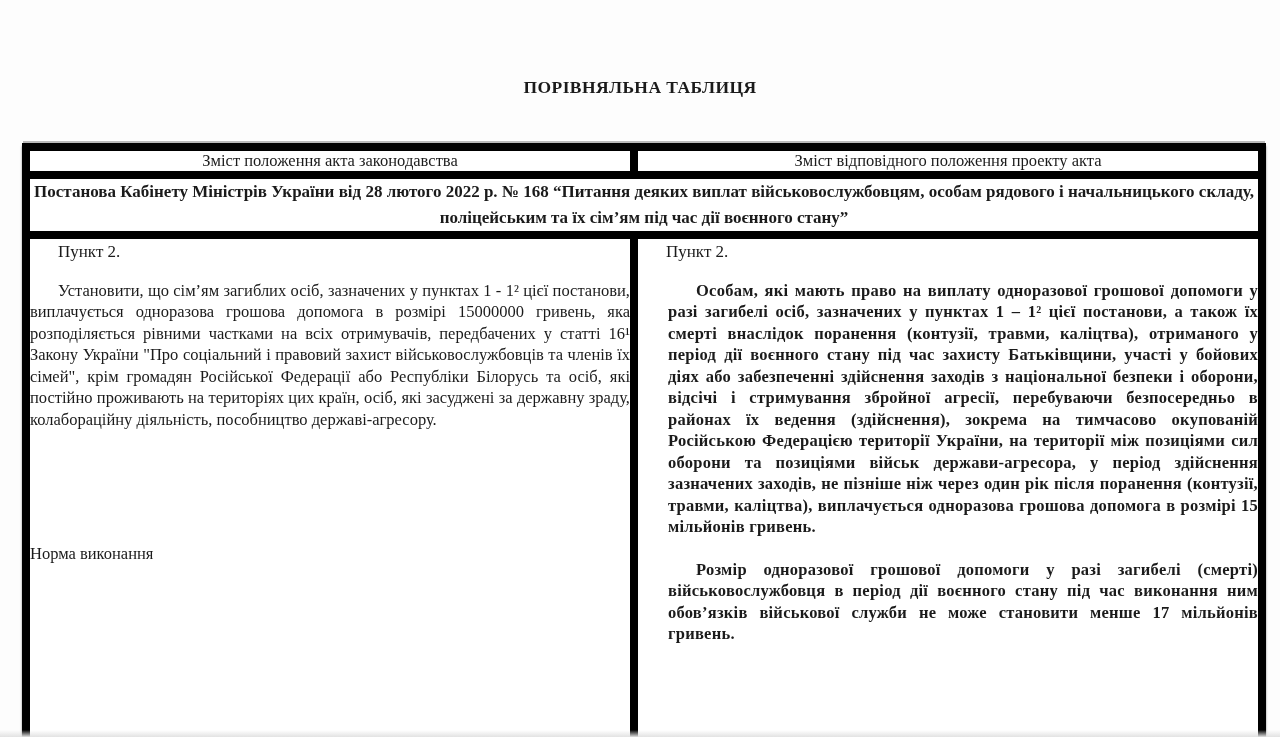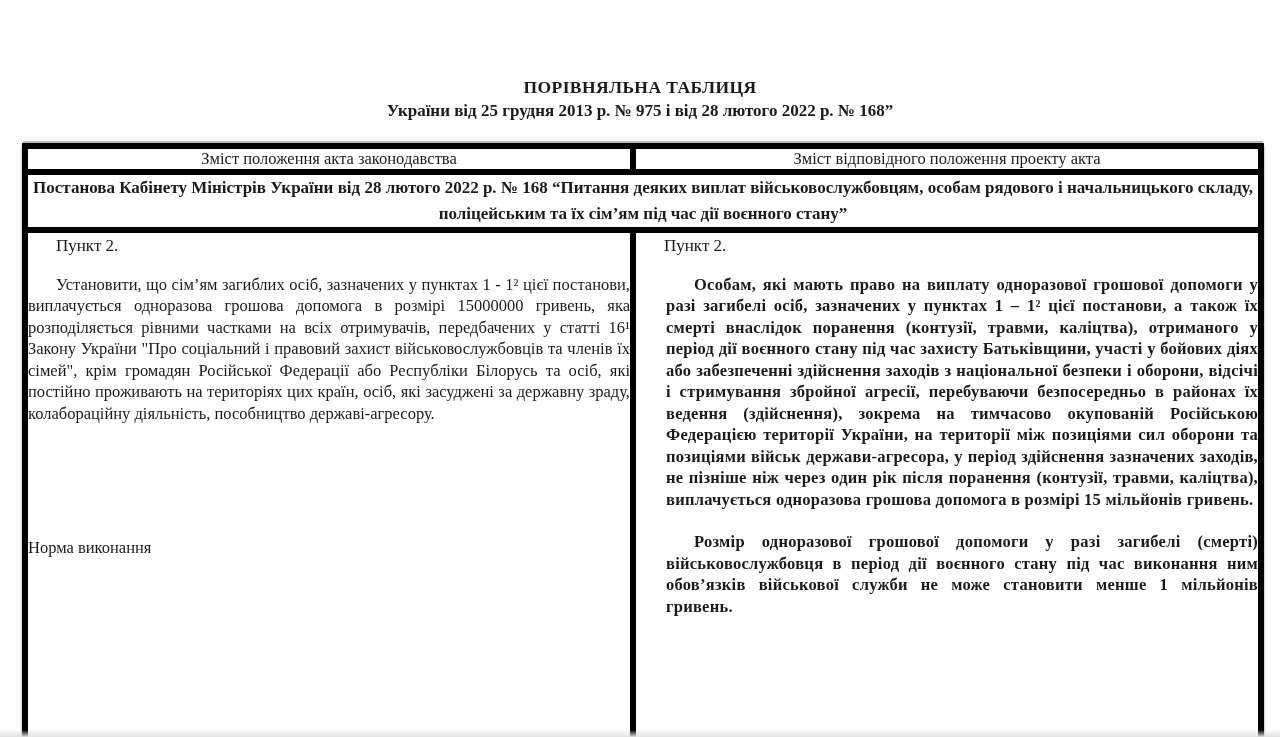--- a/index.html
+++ b/index.html
@@ -36,21 +36,21 @@
     position: absolute;
     left: 22px;
     top: 143px;
     width: 1236px;
     border-collapse: collapse;
     table-layout: fixed;
     background: #fff;
     box-shadow: 0 -3px 0 -1px #b9b9b9, 0 3px 2px rgba(40,40,40,0.55);
   }
   table.cmp-table td {
-    border: 6px solid #000000;
+    border: 8px solid #000000;
     vertical-align: top;
     padding: 0;
   }
   .head-row td {
     text-align: center;
     font-size: 16.5px;
     padding: 6px 4px 7px;
     line-height: 20px;
   }
   .act-row td {
@@ -96,21 +96,20 @@
     background: linear-gradient(to bottom, rgba(230,230,230,0), #e2e2e2);
   }
 </style>
 </head>
 <body>
 
 <div class="page">
 
   <div class="doc-title">
     <div class="title-main">ПОРІВНЯЛЬНА ТАБЛИЦЯ</div>
-    <div class="title-sub">України від 25 грудня 2013 р. № 975 і від 28 лютого 2022 р. № 168”</div>
   </div>
 
   <table class="cmp-table">
     <colgroup>
       <col style="width:608px">
       <col style="width:628px">
     </colgroup>
     <tbody>
       <tr class="head-row">
         <td>Зміст положення акта законодавства</td>
@@ -121,21 +120,21 @@
       </tr>
       <tr class="body-row">
         <td>
           <p class="point">Пункт 2.</p>
           <p class="para">Установити, що сім’ям загиблих осіб, зазначених у пунктах 1 - 1² цієї постанови, виплачується одноразова грошова допомога в розмірі 15000000 гривень, яка розподіляється рівними частками на всіх отримувачів, передбачених у статті 16¹ Закону України "Про соціальний і правовий захист військовослужбовців та членів їх сімей", крім громадян Російської Федерації або Республіки Білорусь та осіб, які постійно проживають на територіях цих країн, осіб, які засуджені за державну зраду, колабораційну діяльність, пособництво державі-агресору.</p>
           <p class="norm">Норма виконання</p>
         </td>
         <td>
           <p class="point">Пункт 2.</p>
           <p class="para bold">Особам, які мають право на виплату одноразової грошової допомоги у разі загибелі осіб, зазначених у пунктах 1 – 1² цієї постанови, а також їх смерті внаслідок поранення (контузії, травми, каліцтва), отриманого у період дії воєнного стану під час захисту Батьківщини, участі у бойових діях або забезпеченні здійснення заходів з національної безпеки і оборони, відсічі і стримування збройної агресії, перебуваючи безпосередньо в районах їх ведення (здійснення), зокрема на тимчасово окупованій Російською Федерацією території України, на території між позиціями сил оборони та позиціями військ держави-агресора, у період здійснення зазначених заходів, не пізніше ніж через один рік після поранення (контузії, травми, каліцтва), виплачується одноразова грошова допомога в розмірі 15 мільйонів гривень.</p>
-          <p class="para bold para2">Розмір одноразової грошової допомоги у разі загибелі (смерті) військовослужбовця в період дії воєнного стану під час виконання ним обов’язків військової служби не може становити менше 1 мільйонів гривень.</p>
+          <p class="para bold para2">Розмір одноразової грошової допомоги у разі загибелі (смерті) військовослужбовця в період дії воєнного стану під час виконання ним обов’язків військової служби не може становити менше 17 мільйонів гривень.</p>
         </td>
       </tr>
     </tbody>
   </table>
 
   <div class="scan-edge-bottom"></div>
 
 </div>
 
 </body></html>

